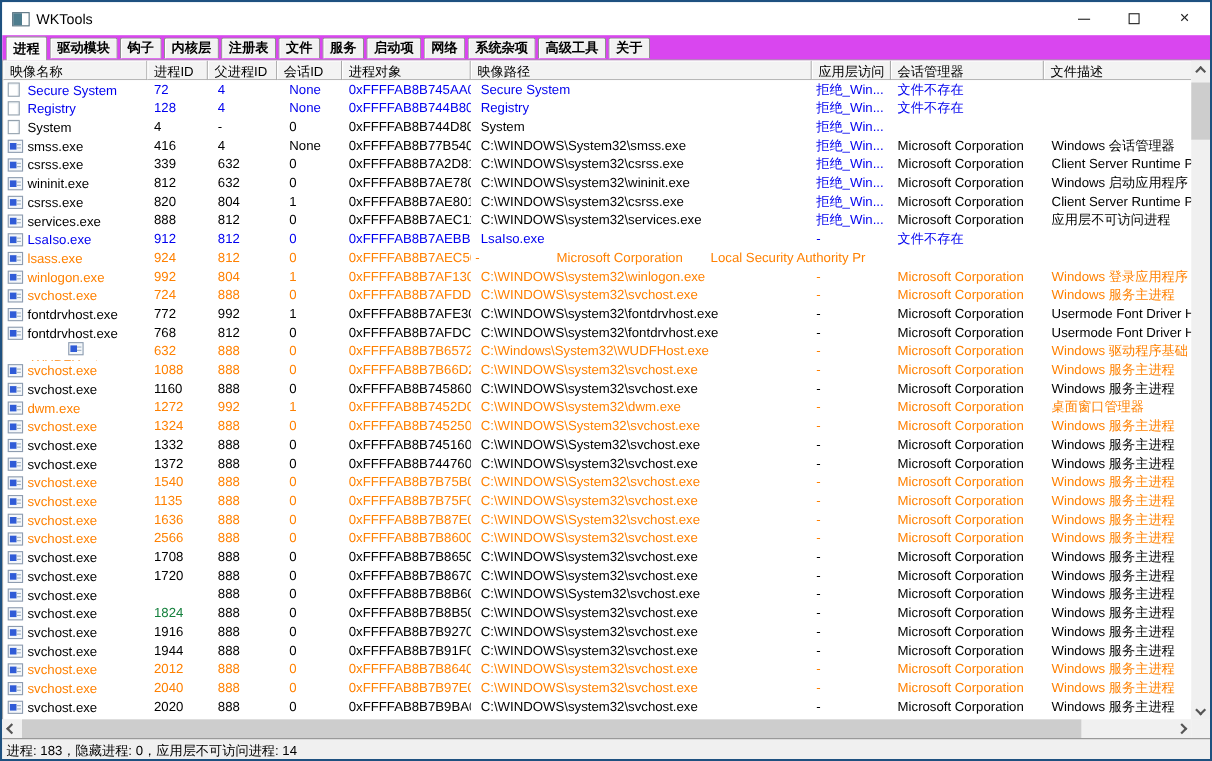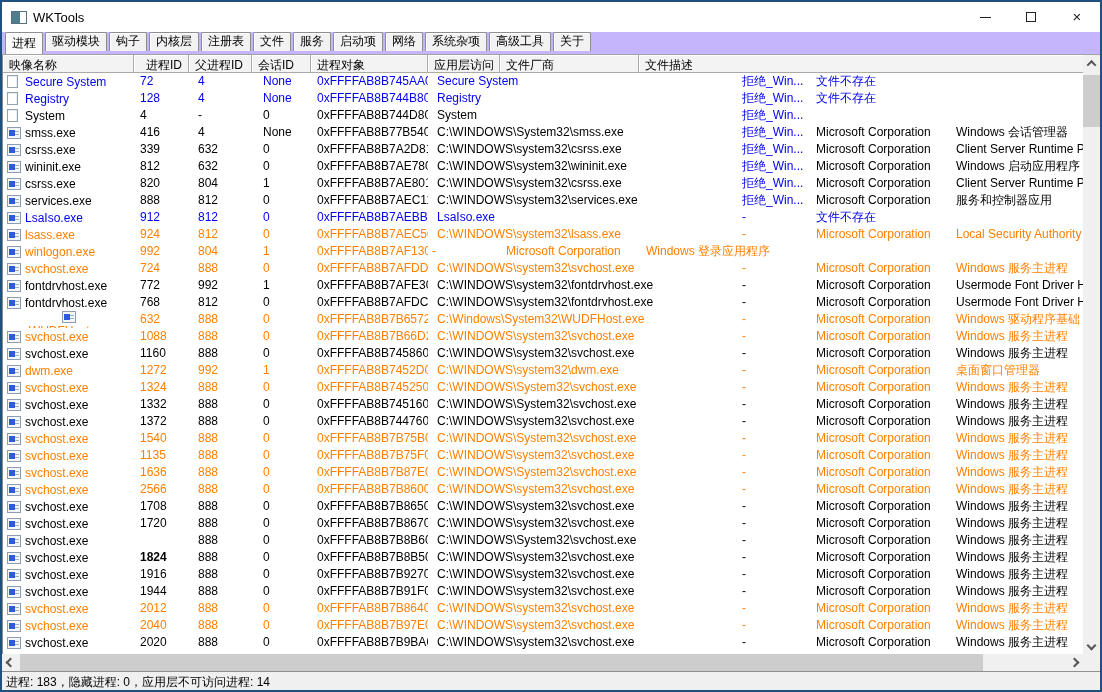--- a/index.html
+++ b/index.html
@@ -9,21 +9,21 @@
   
   .titlebar { height:30px; background:#fff; display:flex; align-items:center; flex:none; }
   .title-icon { width:16px; height:13px; border:1px solid #56707e; background:linear-gradient(to right,#4e7d8e 0 55%, #ffffff 55%); margin:0 6px 0 9px; flex:none; }
   .title-text { font-size:13px; color:#000; flex:1; }
   .win-btn { width:46px; height:30px; display:flex; align-items:center; justify-content:center; flex:none; }
   .glyph-min { width:11px; height:1px; background:#222; display:block; }
   .glyph-max { width:10px; height:10px; border:1px solid #222; display:block; }
   .glyph-close { font-size:15px; color:#222; line-height:10px; }
 
   
-  .tabstrip { height:23px; background:#c4b5fd; display:flex; align-items:flex-start; padding-left:3px; border-bottom:1px solid #a3a3a3; flex:none; }
+  .tabstrip { height:23px; background:#d946ef; display:flex; align-items:center; padding-left:3px; border-bottom:1px solid #a3a3a3; flex:none;font-weight:bold; }
   .tab { border:1px solid #8e8e8e; border-bottom:none; border-radius:2px 2px 0 0; background:#f2f2f2; font-size:12px; height:19px; line-height:17px; padding:0 6px; margin-right:2px; color:#000; box-shadow:inset 1px 1px 0 #fff; white-space:nowrap; }
   .tab.active { height:22px; line-height:20px; background:#fafafa; margin-bottom:-1px; position:relative; z-index:2; }
 
   
   .body { flex:1; display:flex; min-height:0; }
   .list { flex:1; display:flex; flex-direction:column; min-width:0; border-left:1px solid #8a8a8a; }
   .header-row { height:18px; display:flex; background:#f3f3f3; flex:none; overflow:hidden; }
   .hcell { height:18px; font-size:12px; color:#000; padding:2px 0 0 6px; background:#f3f3f3; border-right:1px solid #a9a9a9; border-bottom:1px solid #a9a9a9; box-shadow:inset 1px 1px 0 #fff; flex:none; white-space:nowrap; overflow:hidden; }
   .hcell.last { flex:1; border-right:none; }
   .rows { flex:1; background:#fff; overflow:hidden; }
@@ -88,26 +88,27 @@
       <div class="tab">网络</div>
       <div class="tab">系统杂项</div>
       <div class="tab">高级工具</div>
       <div class="tab">关于</div>
     </div>
 
   <div class="body">
     <div class="list">
       <div class="header-row">
           <div class="hcell" style="width: 131px;">映像名称</div>
-          <div class="hcell" style="width: 55px; text-align: center;">进程ID</div>
+          <div class="hcell" style="width: 55px;">进程ID</div>
           <div class="hcell" style="width: 63px;">父进程ID</div>
           <div class="hcell" style="width: 59px;">会话ID</div>
           <div class="hcell" style="width: 117px;">进程对象</div>
+          <div class="hcell" style="width: 310px;">映像路径</div>
           <div class="hcell" style="width: 72px;">应用层访问</div>
-          <div class="hcell" style="width: 139px;">文件厂商</div>
+          <div class="hcell" style="width: 139px;">会话管理器</div>
           <div class="hcell last">文件描述</div>
         </div>
       <div class="rows">
           <div class="row">
             <div class="cell namecell" style="width: 131px; color: rgb(0, 0, 238);">
               <span class="icon-document"></span>
               <span>Secure System</span>
             </div>
             <div class="cell" style="width: 55px; color: rgb(0, 0, 238);">72</div>
             <div class="cell" style="width: 63px; padding-left: 9px; color: rgb(0, 0, 238);">4</div>
@@ -207,21 +208,21 @@
               <span class="icon-application"></span>
               <span>services.exe</span>
             </div>
             <div class="cell" style="width: 55px; color: rgb(0, 0, 0);">888</div>
             <div class="cell" style="width: 63px; padding-left: 9px; color: rgb(0, 0, 0);">812</div>
             <div class="cell" style="width: 59px; padding-left: 11px; color: rgb(0, 0, 0);">0</div>
             <div class="cell" style="width: 117px; color: rgb(0, 0, 0);">0xFFFFAB8B7AEC1180</div>
             <div class="cell" style="width: 310px; padding-left: 9px; color: rgb(0, 0, 0);">C:\WINDOWS\system32\services.exe</div>
             <div class="cell" style="width: 72px; padding-left: 4px; color: rgb(0, 0, 238);">拒绝_Win...</div>
             <div class="cell" style="width: 139px; color: rgb(0, 0, 0);">Microsoft Corporation</div>
-            <div class="cell last" style="padding-left: 7px; color: rgb(0, 0, 0);">服务和控制器应用</div>
+            <div class="cell last" style="padding-left: 7px; color: rgb(0, 0, 0);">应用层不可访问进程</div>
           </div>
           <div class="row">
             <div class="cell namecell" style="width: 131px; color: rgb(0, 0, 238);">
               <span class="icon-application"></span>
               <span>LsaIso.exe</span>
             </div>
             <div class="cell" style="width: 55px; color: rgb(0, 0, 238);">912</div>
             <div class="cell" style="width: 63px; padding-left: 9px; color: rgb(0, 0, 238);">812</div>
             <div class="cell" style="width: 59px; padding-left: 11px; color: rgb(0, 0, 238);">0</div>
             <div class="cell" style="width: 117px; color: rgb(0, 0, 238);">0xFFFFAB8B7AEBB0C0</div>
@@ -232,34 +233,34 @@
           </div>
           <div class="row">
             <div class="cell namecell" style="width: 131px; color: rgb(255, 128, 0);">
               <span class="icon-application"></span>
               <span>lsass.exe</span>
             </div>
             <div class="cell" style="width: 55px; color: rgb(255, 128, 0);">924</div>
             <div class="cell" style="width: 63px; padding-left: 9px; color: rgb(255, 128, 0);">812</div>
             <div class="cell" style="width: 59px; padding-left: 11px; color: rgb(255, 128, 0);">0</div>
             <div class="cell" style="width: 117px; color: rgb(255, 128, 0);">0xFFFFAB8B7AEC5080</div>
-            <div class="cell" style="width: 310px; padding-left: 9px; color: rgb(255, 128, 0);">C:\WINDOWS\system32\lsass.exe</div>
             <div class="cell" style="width: 72px; padding-left: 4px; color: rgb(255, 128, 0);">-</div>
             <div class="cell" style="width: 139px; color: rgb(255, 128, 0);">Microsoft Corporation</div>
             <div class="cell last" style="padding-left: 7px; color: rgb(255, 128, 0);">Local Security Authority Pr</div>
           </div>
           <div class="row">
             <div class="cell namecell" style="width: 131px; color: rgb(255, 128, 0);">
               <span class="icon-application"></span>
               <span>winlogon.exe</span>
             </div>
             <div class="cell" style="width: 55px; color: rgb(255, 128, 0);">992</div>
             <div class="cell" style="width: 63px; padding-left: 9px; color: rgb(255, 128, 0);">804</div>
             <div class="cell" style="width: 59px; padding-left: 11px; color: rgb(255, 128, 0);">1</div>
             <div class="cell" style="width: 117px; color: rgb(255, 128, 0);">0xFFFFAB8B7AF130C0</div>
+            <div class="cell" style="width: 310px; padding-left: 9px; color: rgb(255, 128, 0);">C:\WINDOWS\system32\winlogon.exe</div>
             <div class="cell" style="width: 72px; padding-left: 4px; color: rgb(255, 128, 0);">-</div>
             <div class="cell" style="width: 139px; color: rgb(255, 128, 0);">Microsoft Corporation</div>
             <div class="cell last" style="padding-left: 7px; color: rgb(255, 128, 0);">Windows 登录应用程序</div>
           </div>
           <div class="row">
             <div class="cell namecell" style="width: 131px; color: rgb(255, 128, 0);">
               <span class="icon-application"></span>
               <span>svchost.exe</span>
             </div>
             <div class="cell" style="width: 55px; color: rgb(255, 128, 0);">724</div>
@@ -493,21 +494,21 @@
             <div class="cell" style="width: 310px; padding-left: 9px; color: rgb(0, 0, 0);">C:\WINDOWS\System32\svchost.exe</div>
             <div class="cell" style="width: 72px; padding-left: 4px; color: rgb(0, 0, 0);">-</div>
             <div class="cell" style="width: 139px; color: rgb(0, 0, 0);">Microsoft Corporation</div>
             <div class="cell last" style="padding-left: 7px; color: rgb(0, 0, 0);">Windows 服务主进程</div>
           </div>
           <div class="row">
             <div class="cell namecell" style="width: 131px; color: rgb(0, 0, 0);">
               <span class="icon-application"></span>
               <span>svchost.exe</span>
             </div>
-            <div class="cell" style="width: 55px; color: #000000; font-weight: bold;">1824</div>
+            <div class="cell" style="width: 55px; color: #15803d;">1824</div>
             <div class="cell" style="width: 63px; padding-left: 9px; color: rgb(0, 0, 0);">888</div>
             <div class="cell" style="width: 59px; padding-left: 11px; color: rgb(0, 0, 0);">0</div>
             <div class="cell" style="width: 117px; color: rgb(0, 0, 0);">0xFFFFAB8B7B8B5080</div>
             <div class="cell" style="width: 310px; padding-left: 9px; color: rgb(0, 0, 0);">C:\WINDOWS\system32\svchost.exe</div>
             <div class="cell" style="width: 72px; padding-left: 4px; color: rgb(0, 0, 0);">-</div>
             <div class="cell" style="width: 139px; color: rgb(0, 0, 0);">Microsoft Corporation</div>
             <div class="cell last" style="padding-left: 7px; color: rgb(0, 0, 0);">Windows 服务主进程</div>
           </div>
           <div class="row">
             <div class="cell namecell" style="width: 131px; color: rgb(0, 0, 0);">

